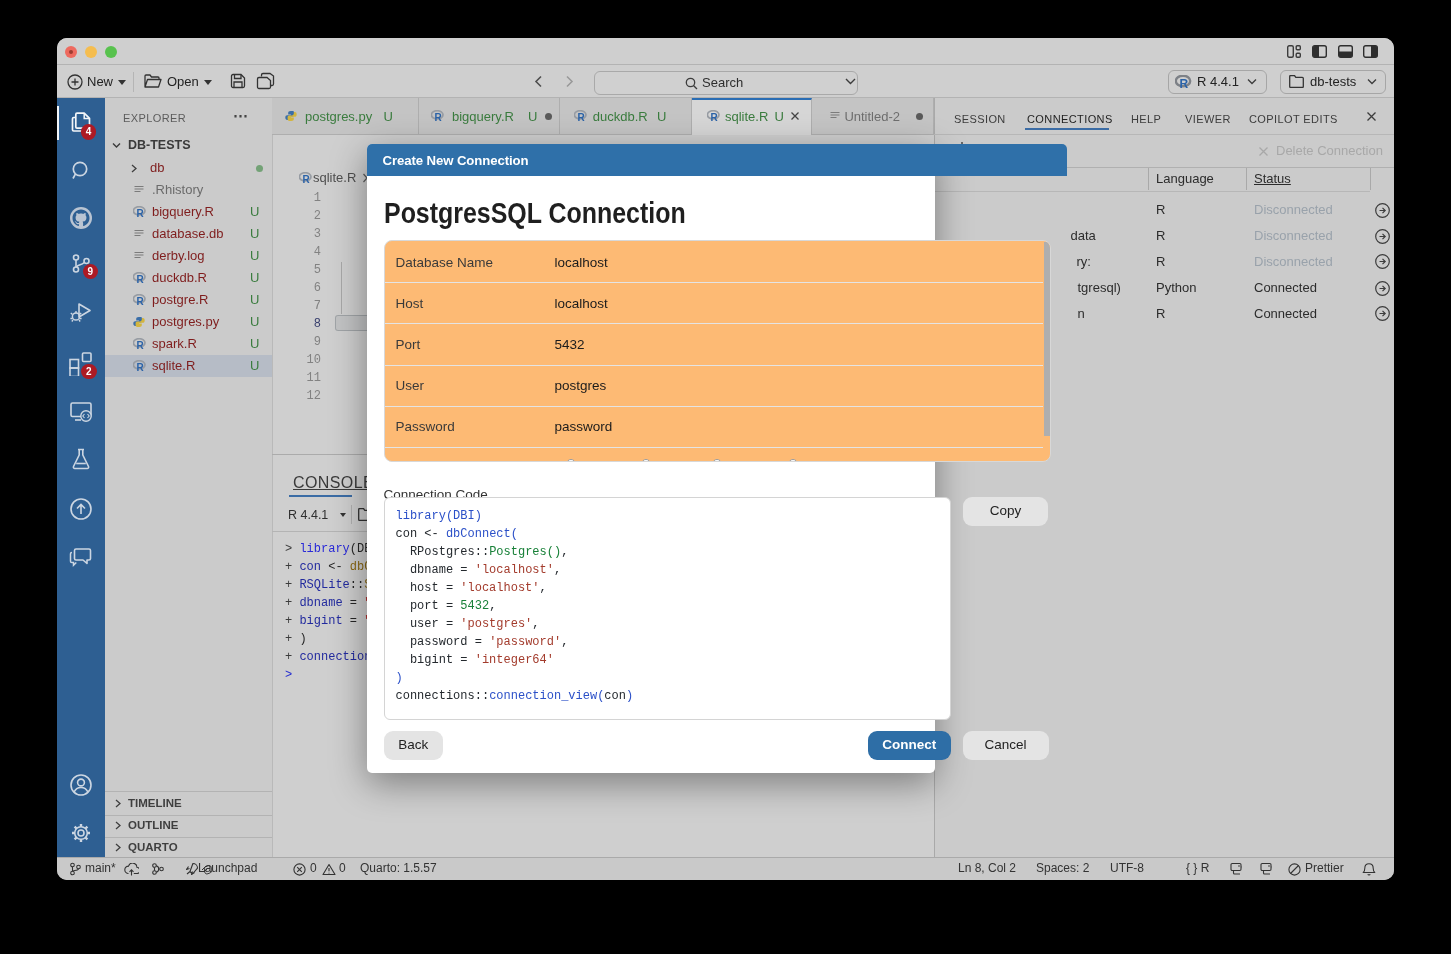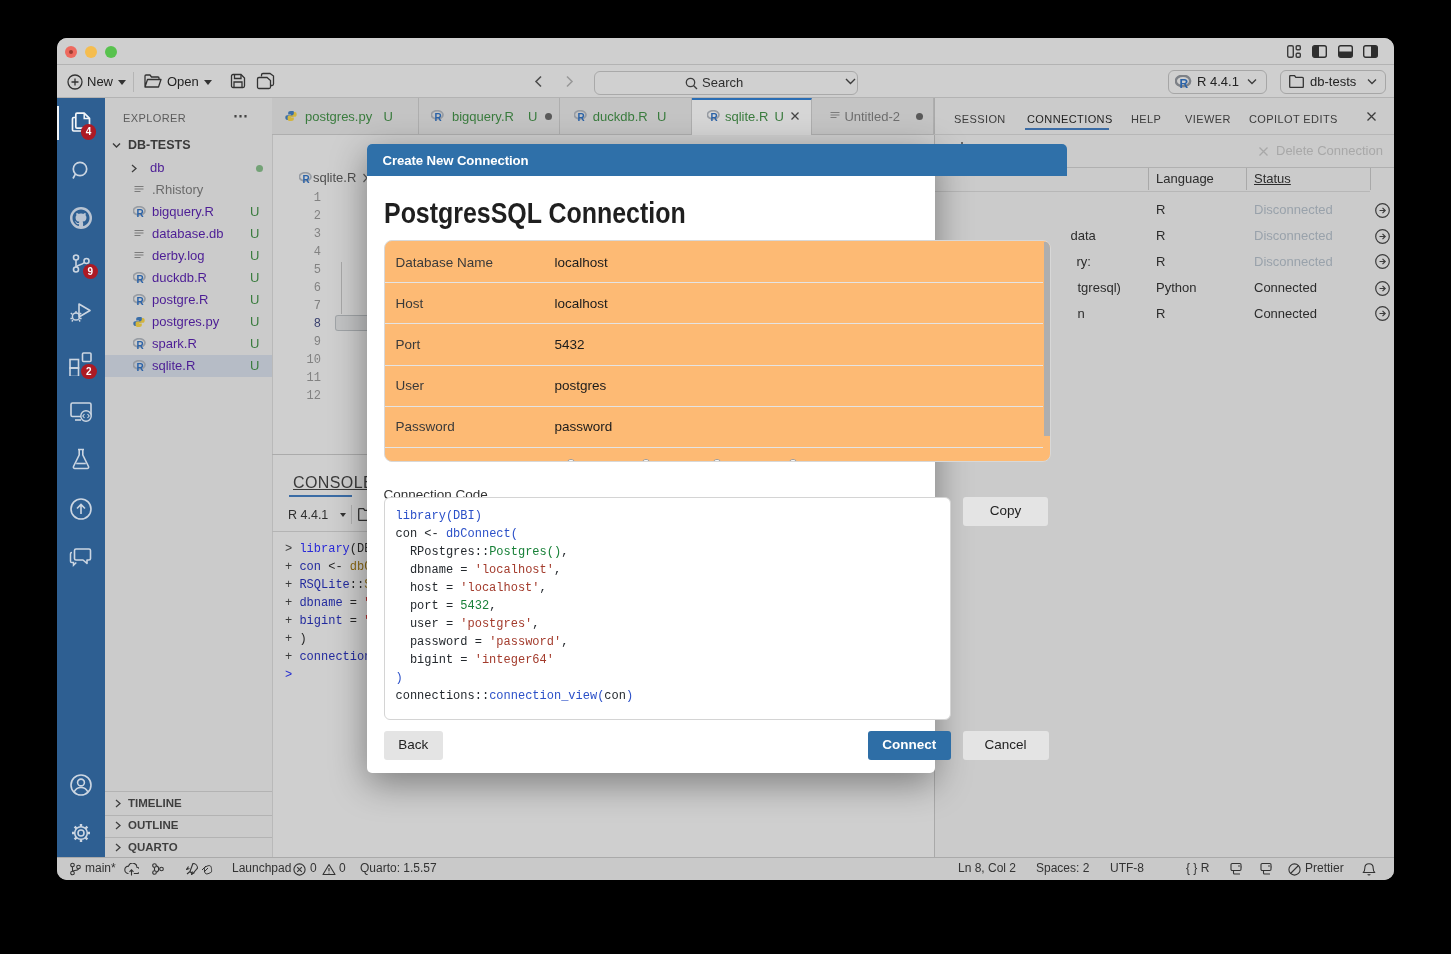--- a/index.html
+++ b/index.html
@@ -6,34 +6,34 @@
   html,body { width:1451px; height:954px; background:#000; overflow:hidden; }
   body { font-family:"Liberation Sans", sans-serif; }
   .ab { position:absolute; }
   .mono { font-family:"Liberation Mono", monospace; }
   #stage { position:relative; width:1451px; height:954px; background:#000; }
   #win { position:absolute; left:57px; top:38px; width:1337px; height:842px;
          background:#cbcbcb; border-radius:10px; overflow:hidden; }
   svg { display:block; }
   .trow { position:relative; height:22px; }
   .trow .icon { position:absolute; left:28px; top:5px; }
-  .trow .nm { position:absolute; left:47px; top:3px; font-size:13px; color:#4c1d95; line-height:16px; }
+  .trow .nm { position:absolute; left:47px; top:3px; font-size:13px; color:#7f1d1d; line-height:16px; }
   .trow .u { position:absolute; left:145px; top:3px; font-size:13px; color:#3a7c3e; line-height:16px; }
   .ricon text { font-family:"Liberation Sans"; font-size:10px; font-weight:bold; fill:#2b63a8; }
   .tab { height:36px; border-right:1px solid #aeaeae; }
   .tabtxt { top:70px; font-size:13px; color:#3a7c3e; line-height:17px; }
   .ptab { top:73.5px; font-size:11px; color:#3c3c3c; letter-spacing:0.4px; line-height:14px; }
   .tcell { font-size:13px; color:#2c2c2c; line-height:16px; }
   .arr { left:1318px; width:15px; height:15px; }
   .sb { top:823px; font-size:12px; color:#333; line-height:15px; }
   .flab { left:11px; font-size:13.5px; color:#3a3a3a; line-height:17px; }
   .fval { left:170px; font-size:13.5px; color:#1c1c1c; line-height:17px; }
   .rad { top:218.5px; width:10.4px; height:10.4px; border:1px solid #9a9a9a; border-radius:50%; background:#fff; }
   .cb { color:#2b50c8; } .cg { color:#188038; } .cr { color:#a33b2c;text-align:center; }
-  .btn { height:28.5px; background:#e4e4e4; border-radius:3px; font-size:13.5px; color:#222;
+  .btn { height:28.5px; background:#e4e4e4; border-radius:9px; font-size:13.5px; color:#222;
          text-align:center; line-height:28.5px; }
 </style>
 </head>
 <body>
 <div id="stage">
 <div id="win">
 
   <div class="ab" id="titlebar" style="left:0;top:0;width:1337px;height:27px;background:#cfcfcf;border-bottom:1px solid #b3b3b3;"></div>
   <div class="ab" style="left:7.5px;top:7.5px;width:12px;height:12px;border-radius:50%;background:#ee6a5f;"></div>
   <div class="ab" style="left:11.5px;top:11.5px;width:4px;height:4px;border-radius:50%;background:#9e3b31;"></div>
@@ -459,21 +459,21 @@
         <circle cx="3.5" cy="10.5" r="1.8" fill="none" stroke="#333" stroke-width="1.1"></circle>
         <circle cx="10.5" cy="7" r="1.8" fill="none" stroke="#333" stroke-width="1.1"></circle>
         <path d="M3.5 5.3 V8.7 M5.3 3.9 C8.5 4.6 8.5 9.4 5.3 10.1" fill="none" stroke="#333" stroke-width="1.1"></path>
       </svg>
   <svg class="ab" style="left:128px;top:824px;" width="14" height="14" viewBox="0 0 14 14">
         <path d="M7.9 1.5 C10.5 1.5 12.5 3.5 12.5 6.1 L7.5 12 L5 9.5 Z M5 9.5 L2 12 M4.5 6.5 L1.5 7.5 L3.5 4.5 M7.5 9.5 L6.5 12.5 L9.5 10.5" fill="none" stroke="#333" stroke-width="1.1" stroke-linejoin="round"></path>
       </svg>
   <svg class="ab" style="left:143px;top:825px;" width="13" height="12" viewBox="0 0 13 12">
         <path d="M2 7 L6 3 M4 9 L8 5 M5.5 10.5 C7 12 11.5 9 11.5 9 C11.5 9 12 4.5 10.5 3 C9 1.5 4.5 4.5 4.5 4.5 C4.5 4.5 4 9 5.5 10.5 Z" fill="none" stroke="#333" stroke-width="1.0"></path>
       </svg>
-  <div class="ab sb" style="left:175px;">Launchpad</div>
+  <div class="ab sb" style="left:141px;">Launchpad</div>
   <svg class="ab" style="left:236px;top:825px;" width="13" height="13" viewBox="0 0 13 13">
         <circle cx="6.5" cy="6.5" r="5.6" fill="none" stroke="#333" stroke-width="1.1"></circle>
         <path d="M4.2 4.2 L8.8 8.8 M8.8 4.2 L4.2 8.8" stroke="#333" stroke-width="1.1"></path>
       </svg>
   <div class="ab sb" style="left:253px;">0</div>
   <svg class="ab" style="left:265px;top:824.5px;" width="14" height="13" viewBox="0 0 14 13">
         <path d="M7 1.5 L13 11.5 H1 Z" fill="none" stroke="#333" stroke-width="1.1" stroke-linejoin="round"></path>
         <path d="M7 5 V8.2 M7 9.8 V10.6" stroke="#333" stroke-width="1.1"></path>
       </svg>
   <div class="ab sb" style="left:282px;">0</div>

